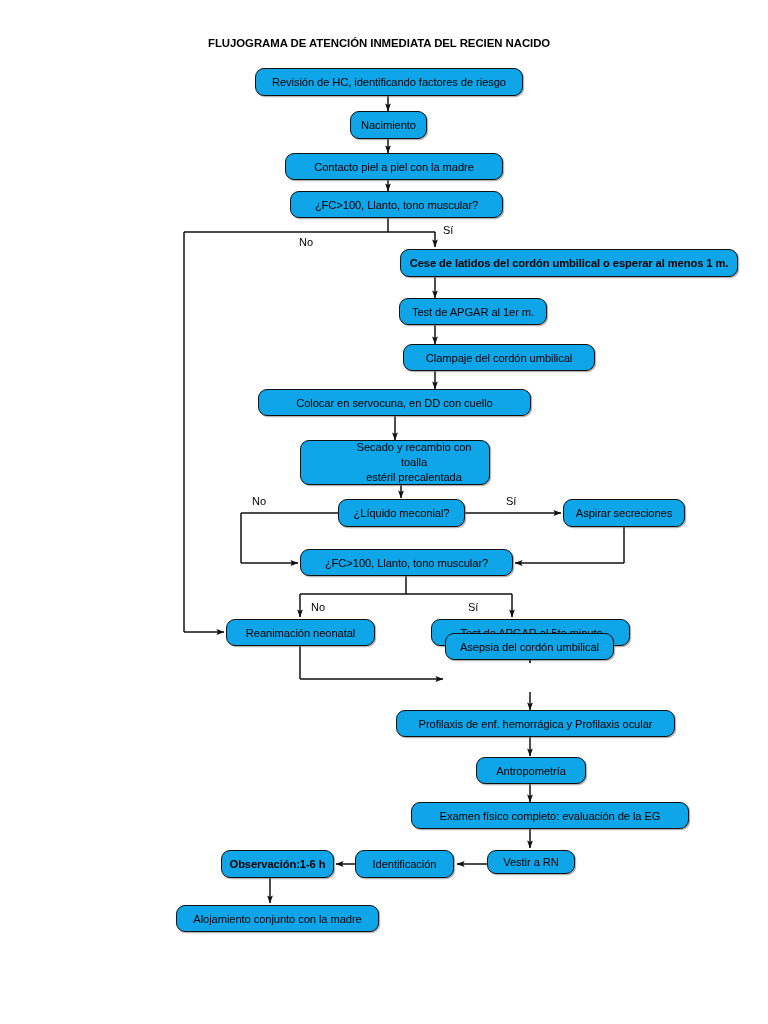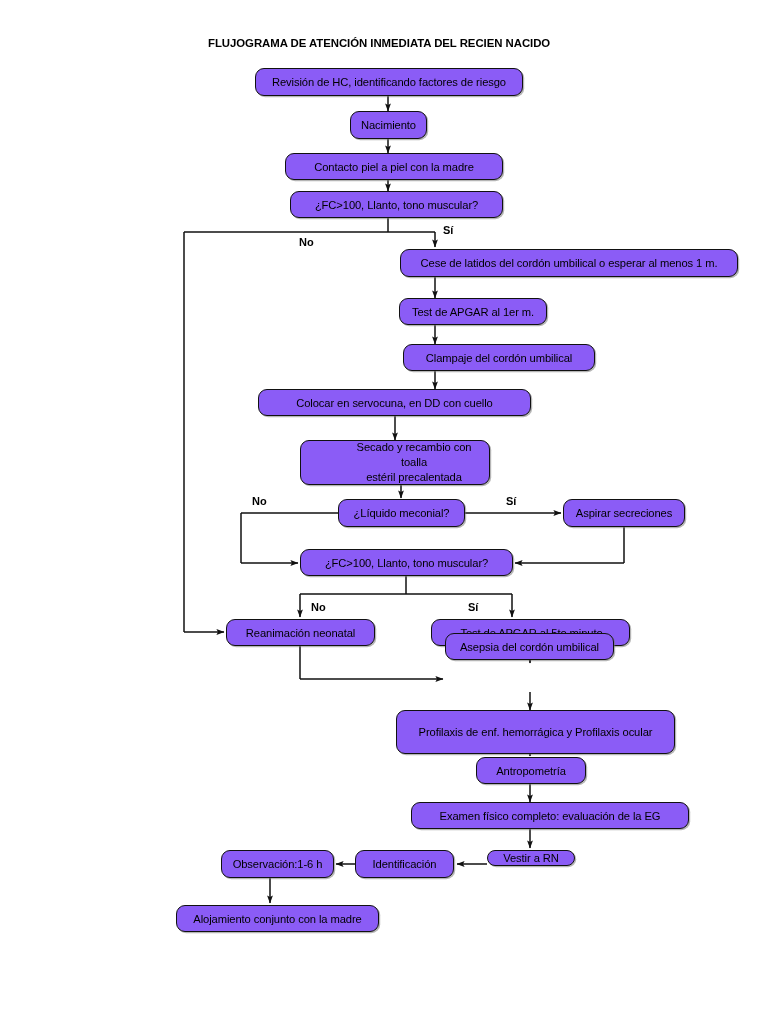--- a/index.html
+++ b/index.html
@@ -24,21 +24,21 @@
     left: 0;
     top: 0;
     width: 768px;
     height: 1024px;
   }
   .node {
     position: absolute;
     box-sizing: border-box;
     border: 1.3px solid #111111;
     border-radius: 9px;
-    background: #8b5cf6;
+    background: #0ea5e9;
     display: flex;
     align-items: center;
     justify-content: center;
     text-align: center;
     font-size: 11.2px;
     line-height: 1.25;
     letter-spacing: -0.1px;
     color: #000000;
     padding: 2px 6px;
     box-shadow: 1.2px 1.2px 0 rgba(120,120,120,0.55);
@@ -50,21 +50,21 @@
     position: absolute;
     font-size: 11.4px;
     font-weight: bold;
     letter-spacing: -0.05px;
     white-space: nowrap;
     color: #000000;
   }
   .edge-label {
     position: absolute;
     font-size: 11px;
-    font-weight: bold;
+    font-weight: normal;
     color: #000000;
     white-space: nowrap;
   }
 </style>
 </head>
 <body>
 
 <div id="page">
 
   <svg id="flow-svg" viewBox="0 0 768 1024" xmlns="http://www.w3.org/2000/svg">
@@ -143,21 +143,21 @@
 
   <div class="node" style="left:350px; top:111px; width:77px; height:28px;">Nacimiento</div>
 
   <div class="node" style="left:285px; top:153px; width:218px; height:27px;">Contacto piel a piel con la madre</div>
 
   <div class="node" style="left:290px; top:191px; width:213px; height:27px;">¿FC&gt;100, Llanto, tono muscular?</div>
 
   <div class="edge-label" style="left:299px; top:236px;">No</div>
   <div class="edge-label" style="left:443px; top:224px;">Sí</div>
 
-  <div class="node" style="left:400px; top:249px; width:338px; height:28px;">Cese de latidos del cordón umbilical o esperar al menos 1 m.</div>
+  <div class="node" style="left:400px; top:249px; width:338px; height:28px;font-weight:bold;">Cese de latidos del cordón umbilical o esperar al menos 1 m.</div>
 
   <div class="node" style="left:399px; top:298px; width:148px; height:27px;">Test de APGAR al 1er m.</div>
 
   <div class="node" style="left:258px; top:389px; width:273px; height:27px;">Colocar en servocuna, en DD con cuello</div>
 
   <div class="node" style="left:403px; top:344px; width:192px; height:27px;">Clampaje del cordón umbilical</div>
 
   <div class="node two-line" style="left:300px; top:440px; width:190px; height:45px; flex-direction:column;padding-left:44px;">
     <span>Secado y recambio con toalla</span>
     <span>estéril precalentada</span>
@@ -174,27 +174,27 @@
 
   <div class="edge-label" style="left:311px; top:601px;">No</div>
   <div class="edge-label" style="left:468px; top:601px;">Sí</div>
 
   <div class="node" style="left:226px; top:619px; width:149px; height:27px;">Reanimación neonatal</div>
 
   <div class="node" style="left:431px; top:619px; width:199px; height:27px;padding-left:8px;">Test de APGAR al 5to minuto</div>
 
   <div class="node" style="left:445px; top:633px; width:169px; height:27px;">Asepsia del cordón umbilical</div>
 
-  <div class="node" style="left:396px; top:710px; width:279px; height:44px;">Profilaxis de enf. hemorrágica  y Profilaxis ocular</div>
+  <div class="node" style="left:396px; top:710px; width:279px; height:27px;">Profilaxis de enf. hemorrágica  y Profilaxis ocular</div>
 
   <div class="node" style="left:476px; top:757px; width:110px; height:27px;text-align:right;">Antropometría</div>
 
   <div class="node" style="left:411px; top:802px; width:278px; height:27px;">Examen físico completo: evaluación de la EG</div>
 
-  <div class="node" style="left:487px; top:850px; width:88px; height:16px;">Vestir a RN</div>
+  <div class="node" style="left:487px; top:850px; width:88px; height:24px;">Vestir a RN</div>
 
   <div class="node" style="left:355px; top:850px; width:99px; height:28px;">Identificación</div>
 
-  <div class="node" style="left:221px; top:850px; width:113px; height:28px;">Observación:1-6 h</div>
+  <div class="node" style="left:221px; top:850px; width:113px; height:28px;font-weight:bold;">Observación:1-6 h</div>
 
   <div class="node" style="left:176px; top:905px; width:203px; height:27px;">Alojamiento conjunto con la madre</div>
 
 </div>
 
 </body></html>

